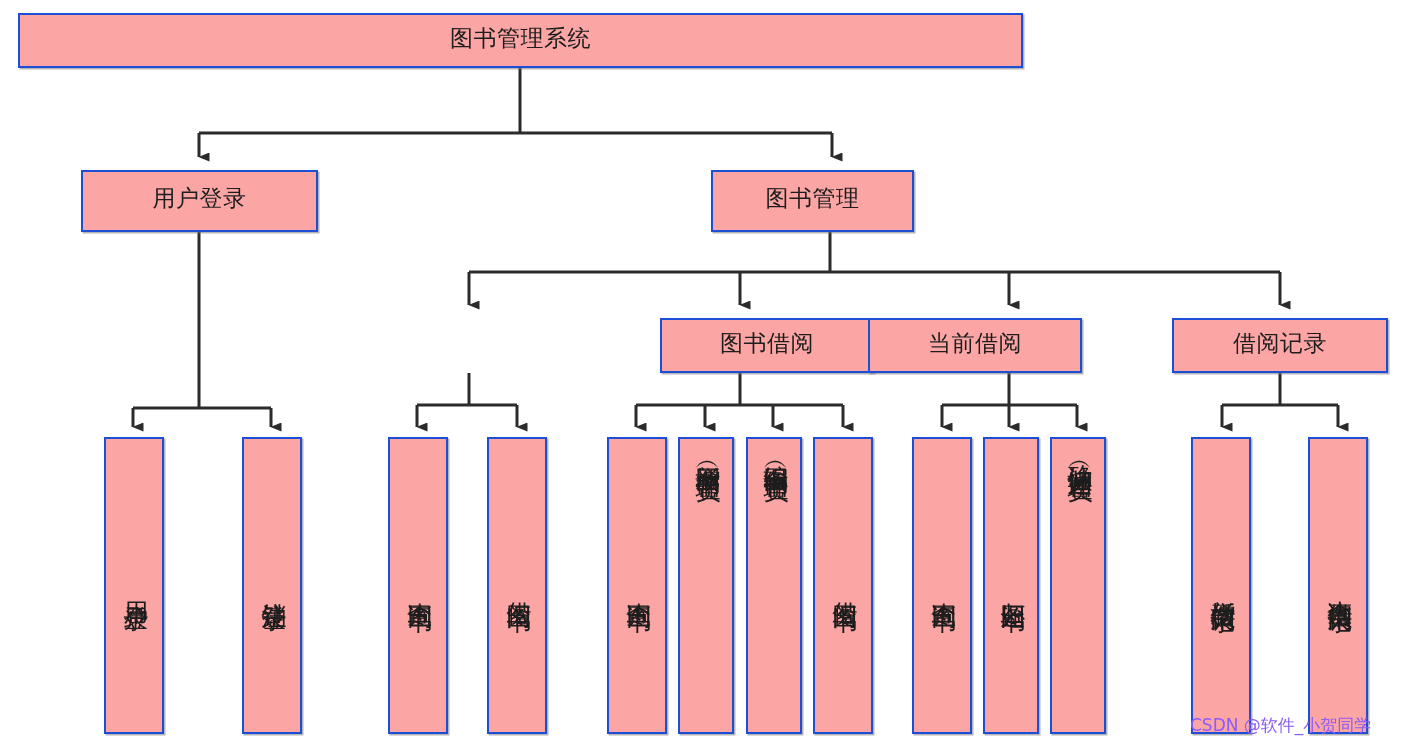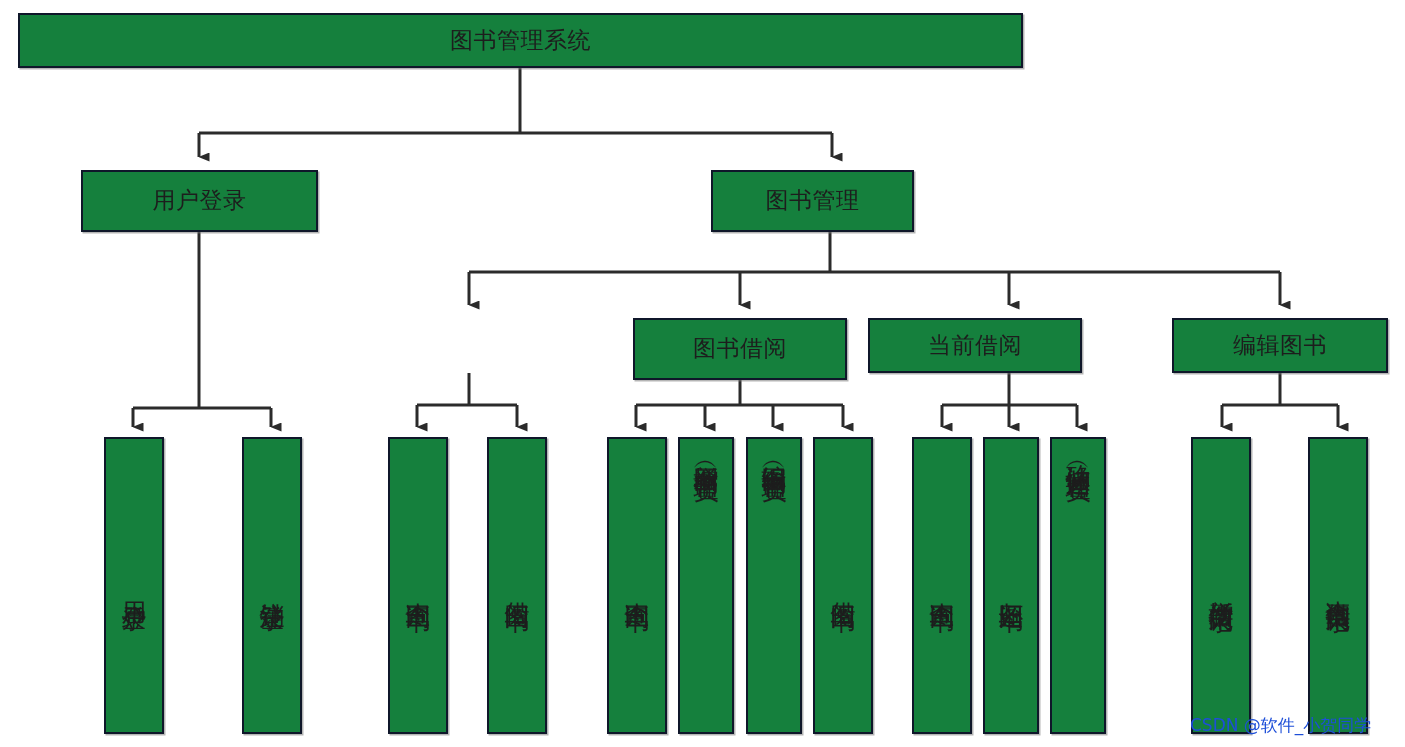--- a/index.html
+++ b/index.html
@@ -21,27 +21,28 @@
     position: absolute;
     left: 0;
     top: 0;
     width: 1405px;
     height: 747px;
     pointer-events: none;
   }
   .node {
     position: absolute;
     box-sizing: border-box;
-    background: #15803d;
-    border: 2px solid #0f172a;
+    background: #fca5a5;
+    border: 2px solid #1d4ed8;
     display: flex;
     align-items: center;
     justify-content: center;
     box-shadow: 1.5px 1.5px 0 0 rgba(120,120,120,0.55);
     z-index: 2;
+    font-family: Liberation Mono, monospace;
   }
   .node .label {
     color: #1d1d1d;
     line-height: 1.18;
     text-align: center;
     white-space: nowrap;
   }
   .node.horiz .label {
     font-size: 23px;
     letter-spacing: 0.5px;
@@ -60,21 +61,21 @@
   }
   .node.vert.centered {
     align-items: center;
     padding-top: 0;
   }
   .watermark {
     position: absolute;
     left: 1190px;
     top: 714px;
     font-size: 17px;
-    color: #1d4ed8;
+    color: #8b5cf6;
     white-space: nowrap;
     z-index: 5;
     font-family: "DejaVu Sans", sans-serif;
   }
 </style>
 </head>
 <body>
 
 <div id="canvas">
 
@@ -132,28 +133,28 @@
     <span class="label">图书管理系统</span>
   </div>
 
   <div class="node horiz" style="left:81px; top:170px; width:237px; height:62px;">
     <span class="label">用户登录</span>
   </div>
   <div class="node horiz" style="left:711px; top:170px; width:203px; height:62px;">
     <span class="label">图书管理</span>
   </div>
 
-  <div class="node horiz" style="left:633px; top:318px; width:214px; height:62px;">
+  <div class="node horiz" style="left:660px; top:318px; width:214px; height:55px;">
     <span class="label">图书借阅</span>
   </div>
   <div class="node horiz" style="left:868px; top:318px; width:214px; height:55px;">
     <span class="label">当前借阅</span>
   </div>
   <div class="node horiz" style="left:1172px; top:318px; width:216px; height:55px;">
-    <span class="label">编辑图书</span>
+    <span class="label">借阅记录</span>
   </div>
 
   <div class="node vert centered" style="left:104px; top:437px; width:60px; height:297px;">
     <span class="label">用户登录</span>
   </div>
   <div class="node vert centered" style="left:242px; top:437px; width:60px; height:297px;">
     <span class="label">注销登录</span>
   </div>
 
   <div class="node vert centered" style="left:388px; top:437px; width:60px; height:297px;">

